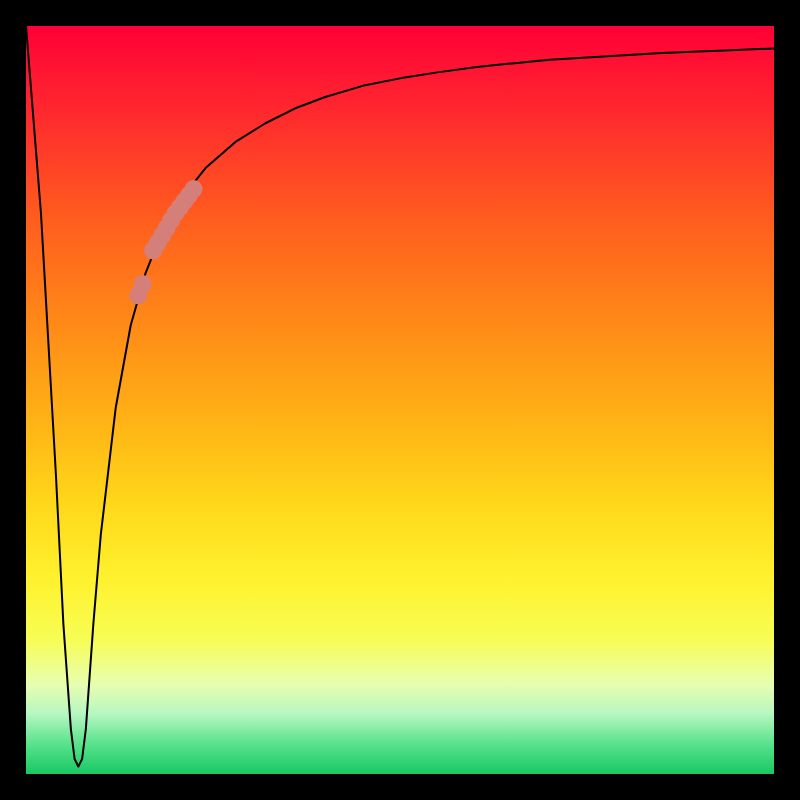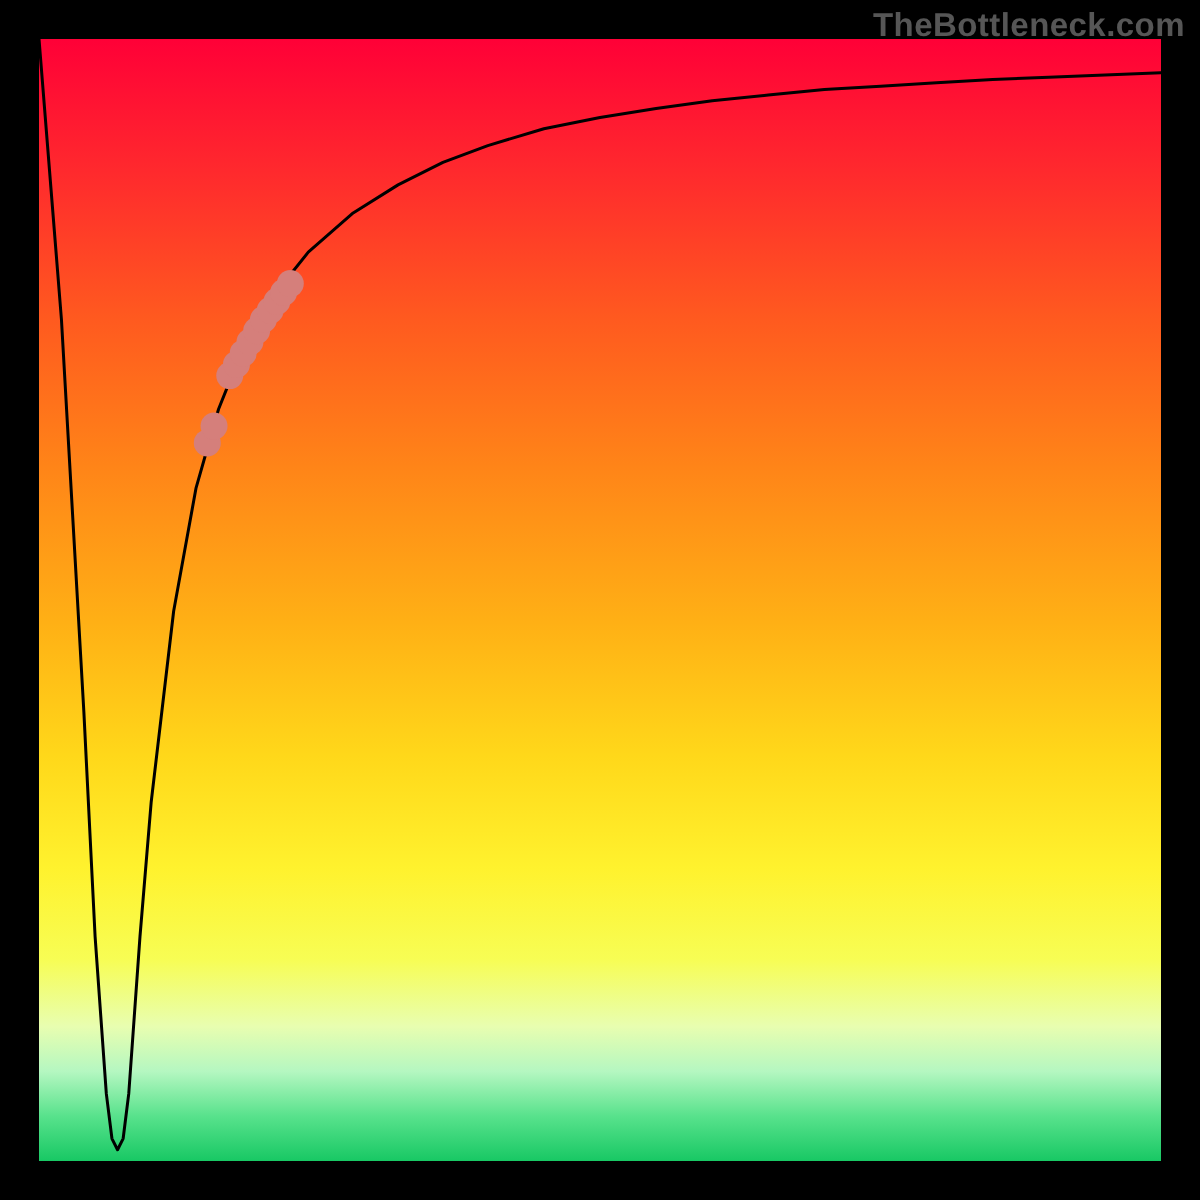--- a/index.html
+++ b/index.html
@@ -74,14 +74,13 @@
           <circle cx="149.60" cy="187.00" r="9" fill="#d57f7b"></circle>
           <circle cx="154.09" cy="181.02" r="9" fill="#d57f7b"></circle>
           <circle cx="158.58" cy="175.03" r="9" fill="#d57f7b"></circle>
           <circle cx="163.06" cy="169.05" r="9" fill="#d57f7b"></circle>
           <circle cx="167.55" cy="163.06" r="9" fill="#d57f7b"></circle>
           <circle cx="112.20" cy="269.28" r="9" fill="#d57f7b"></circle>
           <circle cx="116.69" cy="258.06" r="9" fill="#d57f7b"></circle>
         </g>
     </svg>
   </div>
-  <div class="watermark">TheBottleneck.com</div>
 </div>
 
 </body></html>

